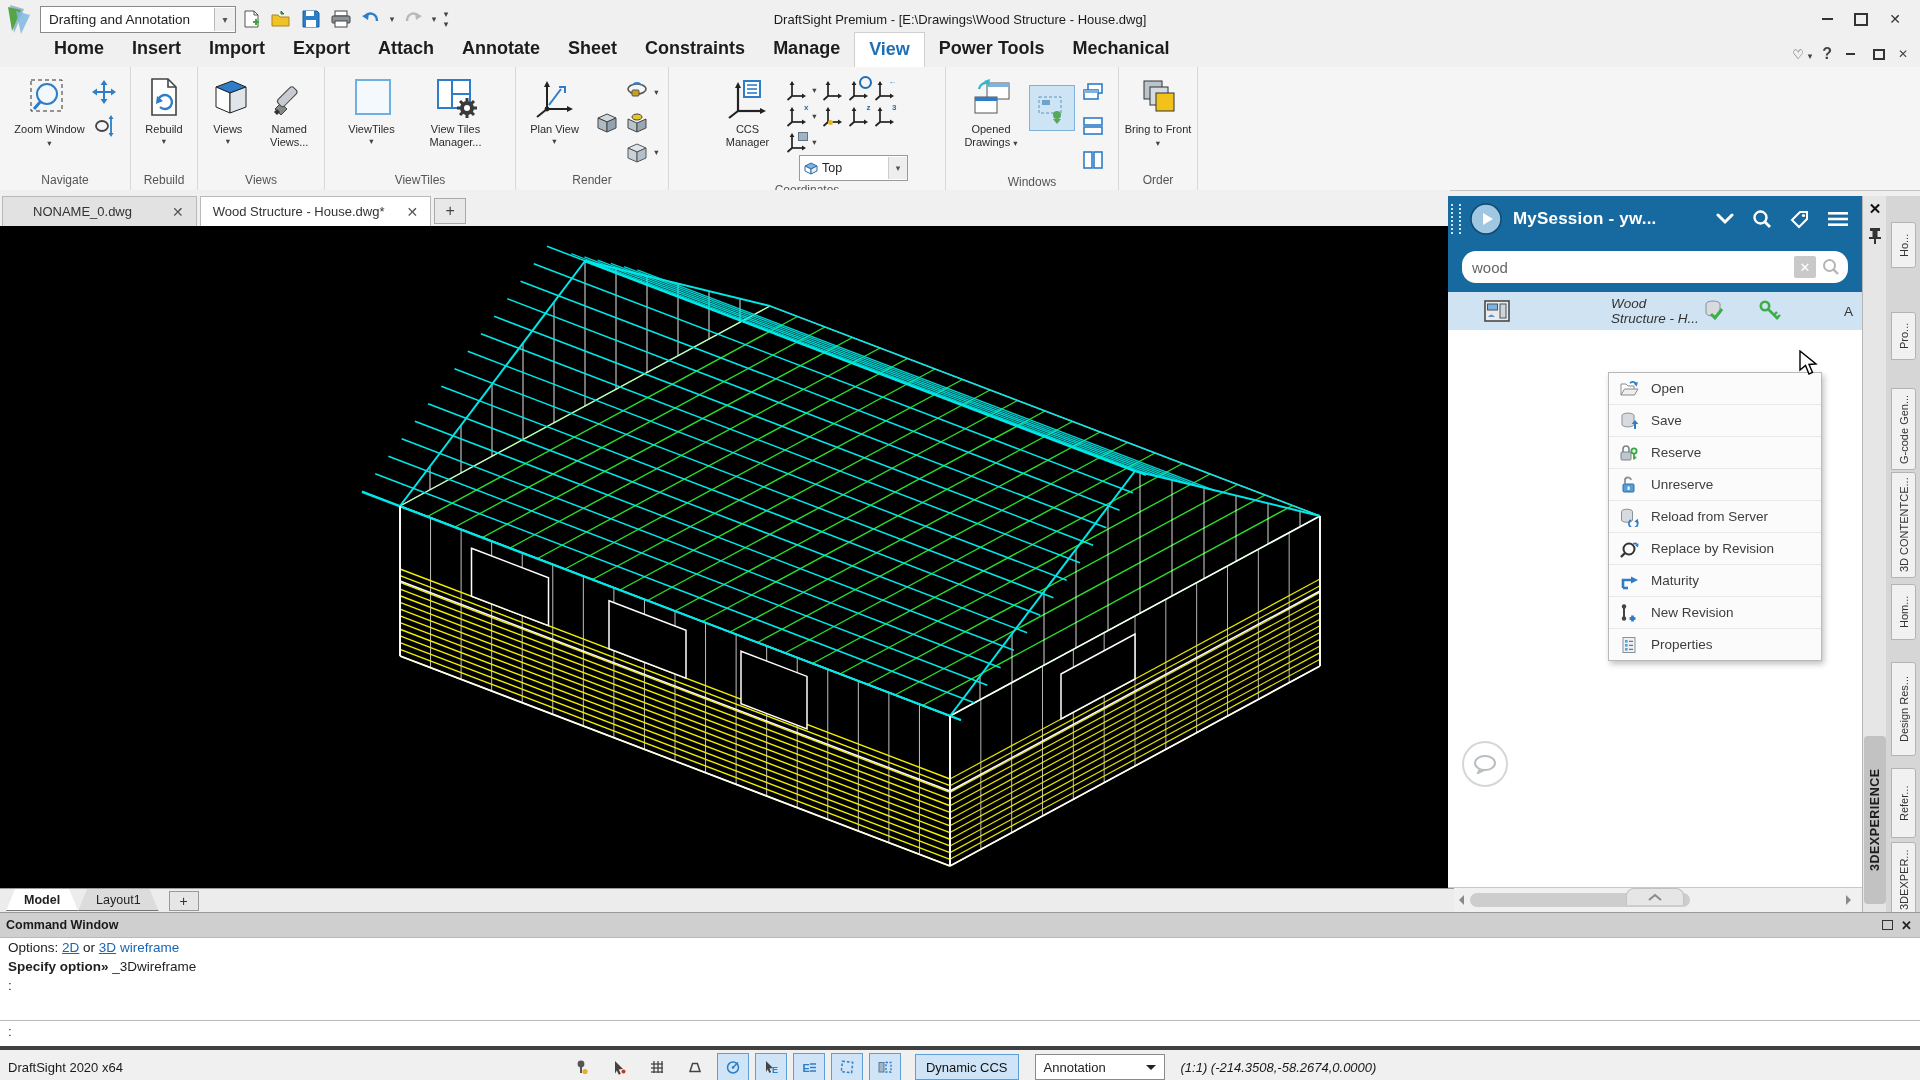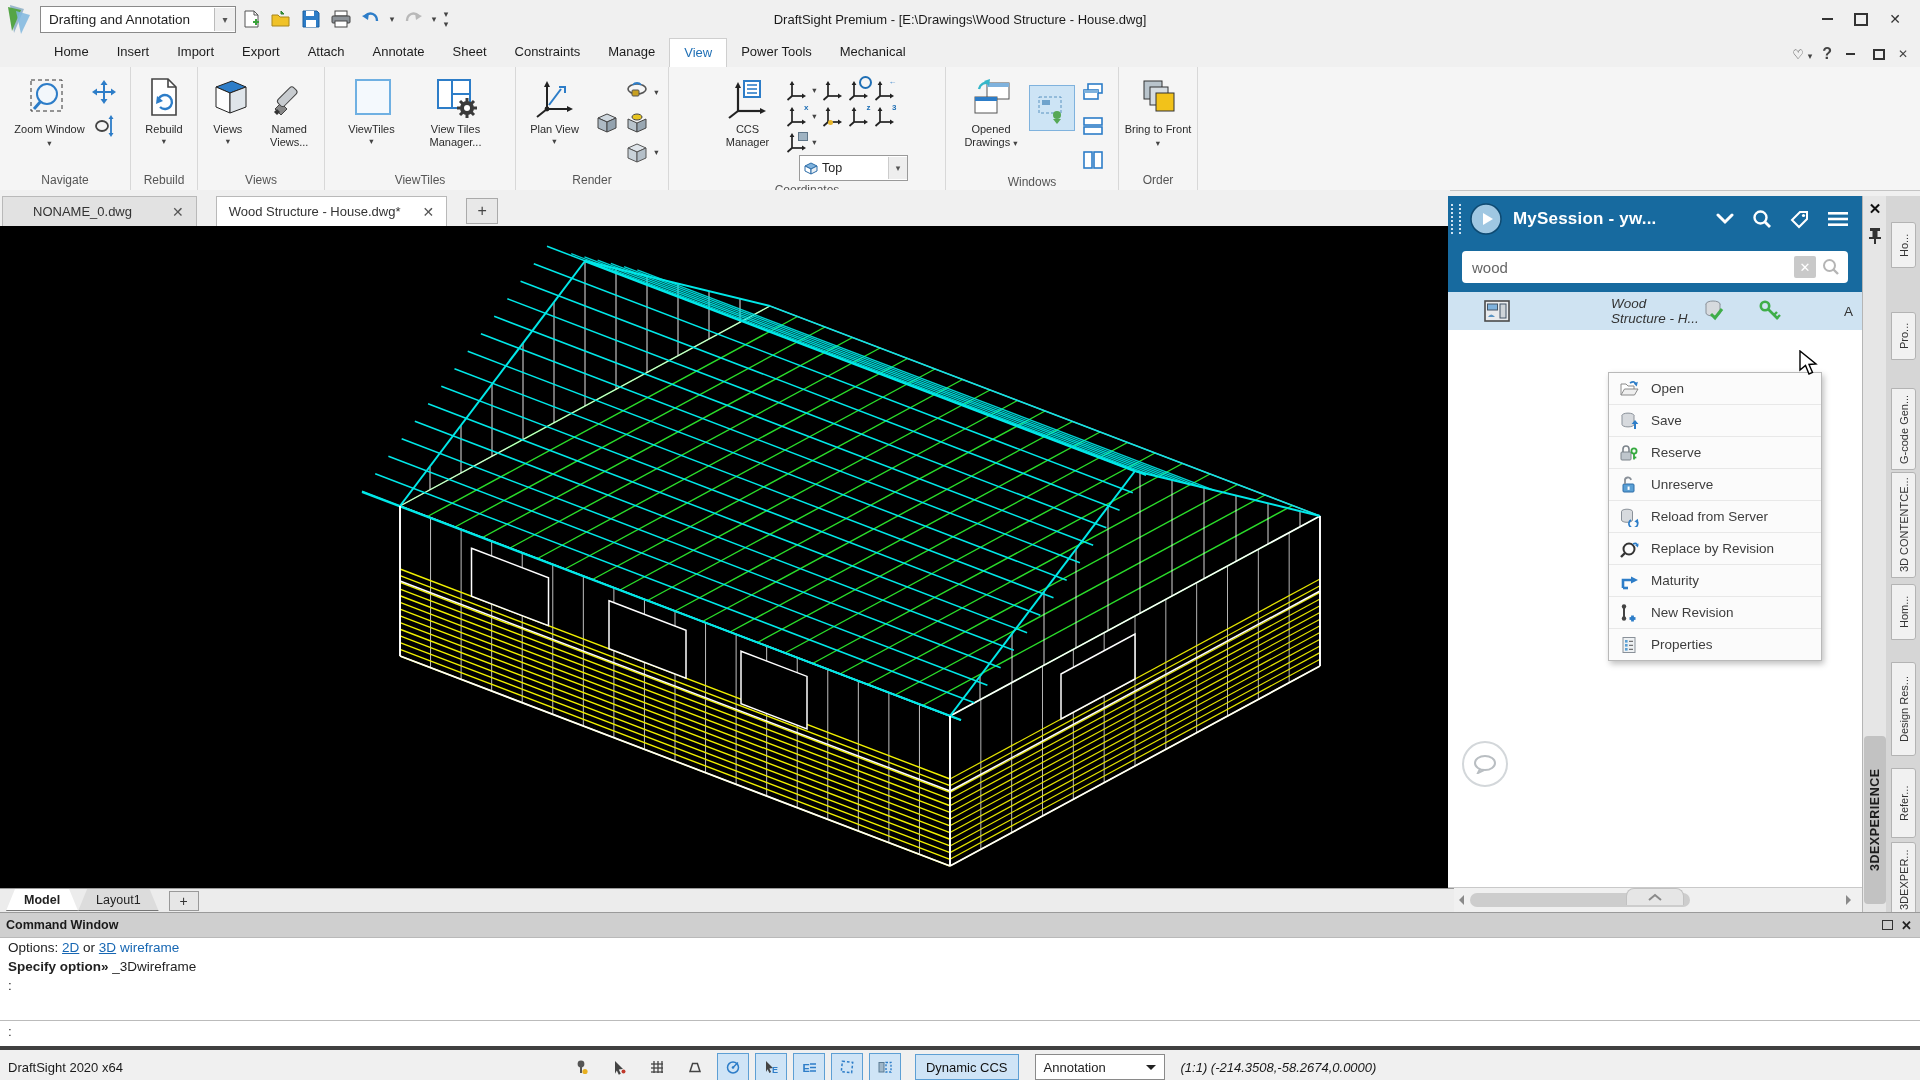--- a/index.html
+++ b/index.html
@@ -16,21 +16,21 @@
   .qdd{width:12px;color:#444;font-size:9px;text-align:center;cursor:pointer;}
   .win-title{position:absolute;left:0;right:0;top:0;height:38px;display:flex;align-items:center;justify-content:center;
              font-size:13px;color:#1a1a1a;pointer-events:none;}
   .win-btns{margin-left:auto;display:flex;align-items:center;gap:4px;padding-right:10px;z-index:2;}
   .wb{width:30px;height:26px;display:flex;align-items:center;justify-content:center;color:#333;cursor:pointer;font-size:14px;}
   .wb .bar{width:11px;height:2px;background:#333;}
   .wb .box{width:10px;height:9px;border:2px solid #333;}
   
   .menubar{position:absolute;top:38px;left:0;width:1920px;height:29px;display:flex;align-items:flex-end;background:#f0f0f0;}
   #menu-tabs{display:flex;margin-left:40px;}
-  .menu-tab{padding:6px 14px 7px;font-size:13px;color:#1c1c1c;cursor:pointer;}
+  .menu-tab{padding:6px 14px 7px;font-size:18px;color:#1c1c1c;cursor:pointer;font-weight:bold;}
   .menu-tab.active{background:#fff;color:#1f6fb5;border:1px solid #cfcfcf;border-bottom:none;}
   .menu-right{margin-left:auto;display:flex;align-items:center;gap:10px;padding:0 12px 4px 0;color:#444;}
   
   .ribbon{position:absolute;top:67px;left:0;width:1920px;height:123px;background:#f5f5f5;border-bottom:1px solid #c4c4c4;display:flex;}
   .grp{border-right:1px solid #d8d8d8;display:flex;flex-direction:column;flex:0 0 auto;}
   .grp-body{flex:1;display:flex;align-items:flex-start;justify-content:center;gap:5px;padding:8px 4px 0;}
   .grp-label{height:19px;font-size:12px;color:#555;text-align:center;line-height:18px;}
   .bigbtn{display:flex;flex-direction:column;align-items:center;width:72px;cursor:pointer;}
   .bigbtn .bl{font-size:11px;color:#2b2b2b;text-align:center;line-height:1.18;margin-top:4px;}
   .dd{color:#444;font-size:8.5px;display:block;text-align:center;}
@@ -41,35 +41,35 @@
   .axb{position:absolute;font-size:8px;font-weight:bold;color:#1f6fb5;right:-1px;top:-2px;}
   .dotb{position:absolute;width:5px;height:5px;border-radius:50%;background:#e8b62a;left:6px;bottom:2px;}
   .sqb{position:absolute;width:8px;height:7px;background:#9fb3c2;border:1px solid #5f7689;right:0;top:1px;}
   .globeb{position:absolute;width:9px;height:9px;border-radius:50%;border:2px solid #1f6fb5;right:-2px;top:-3px;}
   .topcombo{grid-column:2/6;display:flex;align-items:center;height:24px;width:104px;border:1px solid #9a9a9a;background:#fff;
             font-size:12.5px;padding-left:3px;gap:3px;cursor:pointer;}
   .topcombo .arr{margin-left:auto;width:18px;height:22px;background:#eee;border-left:1px solid #ccc;display:flex;align-items:center;justify-content:center;font-size:9px;color:#555;}
   .previewbtn{width:44px;height:44px;background:#cde4f5;border:1px solid #7fb2dd;margin-top:10px;display:flex;align-items:center;justify-content:center;cursor:pointer;}
   
   .doctabs{position:absolute;top:190px;left:0;width:1448px;height:36px;background:#f0f0f0;border-bottom:1px solid #b0b0b0;display:flex;align-items:flex-end;padding-left:2px;}
-  .dtab{height:29px;display:flex;align-items:center;padding:0 12px;font-size:13px;border:1px solid #b9b9b9;border-bottom:none;background:#e2e2e2;color:#333;margin-right:19px;cursor:pointer;}
+  .dtab{height:29px;display:flex;align-items:center;padding:0 12px;font-size:13px;border:1px solid #b9b9b9;border-bottom:none;background:#e2e2e2;color:#333;margin-right:3px;cursor:pointer;}
   .dtab.active{background:#fff;}
   .dtab .lbl{min-width:135px;text-align:center;}
   .dtab .x{margin-left:22px;color:#555;font-size:14px;}
   .newtab{width:30px;height:24px;border:1px solid #aaa;background:#e8e8e8;display:flex;align-items:center;justify-content:center;font-size:16px;color:#444;margin-bottom:2px;cursor:pointer;}
   
   .viewport{position:absolute;top:226px;left:0;width:1448px;height:662px;background:#000;}
   
   .panel{position:absolute;left:1448px;top:196px;width:414px;height:716px;background:#fff;overflow:visible;}
   .p-head{height:46px;background:#176a9f;display:flex;align-items:center;color:#fff;font-weight:bold;}
   .p-grip{width:6px;height:30px;margin-left:3px;border-left:2px dotted #cfe3f2;border-right:2px dotted #cfe3f2;}
   .p-title{font-size:17px;margin-left:10px;letter-spacing:.2px;}
   .p-hicons{margin-left:auto;display:flex;align-items:center;gap:18px;padding-right:14px;}
   .p-search{height:50px;background:#176a9f;display:flex;align-items:center;padding:0 14px;}
-  .p-input{flex:1;height:32px;background:#fff;border-radius:4px;display:flex;align-items:center;border:none;}
+  .p-input{flex:1;height:32px;background:#fff;border-radius:14px;display:flex;align-items:center;border:none;}
   .p-input input{flex:1;border:none;outline:none;font-size:15px;color:#666;padding:0 10px;font-family:"Liberation Sans",sans-serif;background:transparent;}
   .p-clear{width:22px;height:22px;background:#c9c9c9;border-radius:2px;color:#fff;display:flex;align-items:center;justify-content:center;font-size:13px;margin-right:6px;cursor:pointer;}
   .p-cols{height:34px;display:flex;align-items:center;background:#fafbfc;border-bottom:1px solid #d5dbe0;font-size:13.5px;color:#5f7081;}
   .p-cols .c1{flex:1;padding-left:14px;border-right:1px solid #e1e6ea;height:100%;display:flex;align-items:center;}
   .p-cols .c2{width:76px;padding-left:8px;border-right:1px solid #e1e6ea;height:100%;display:flex;align-items:center;}
   .p-cols .c3{width:74px;height:100%;}
   .p-cols .c4{width:50px;padding-left:4px;height:100%;display:flex;align-items:center;}
   .p-row{height:38px;display:flex;align-items:center;background:#cfe3f2;font-size:13.5px;color:#333;}
   .p-row .rt{width:155px;margin-left:8px;display:flex;align-items:center;gap:10px;}
   .ctx{position:absolute;left:160px;top:176px;width:212px;background:#fbfbfb;border:1px solid #b9b9b9;box-shadow:2px 3px 6px rgba(0,0,0,.25);z-index:5;}

